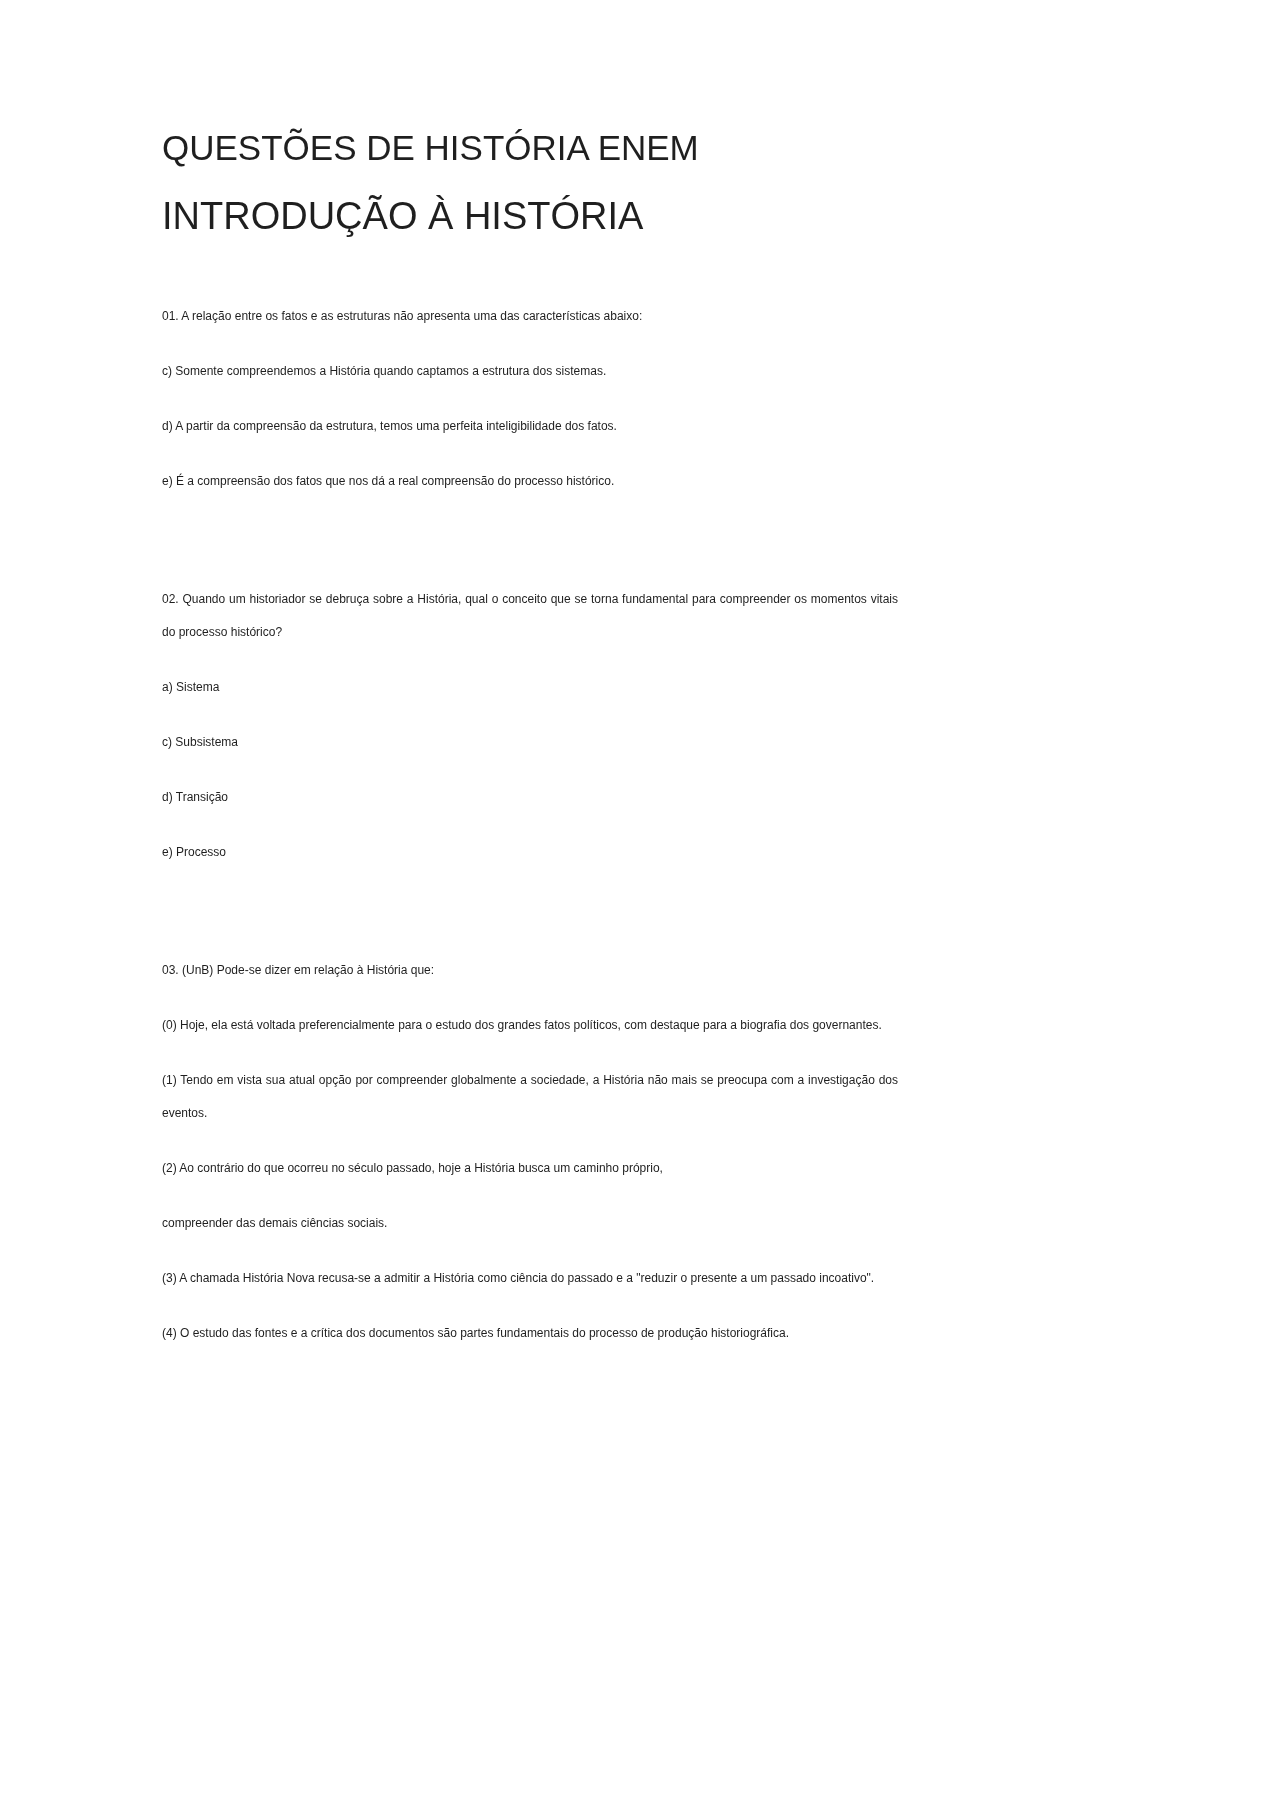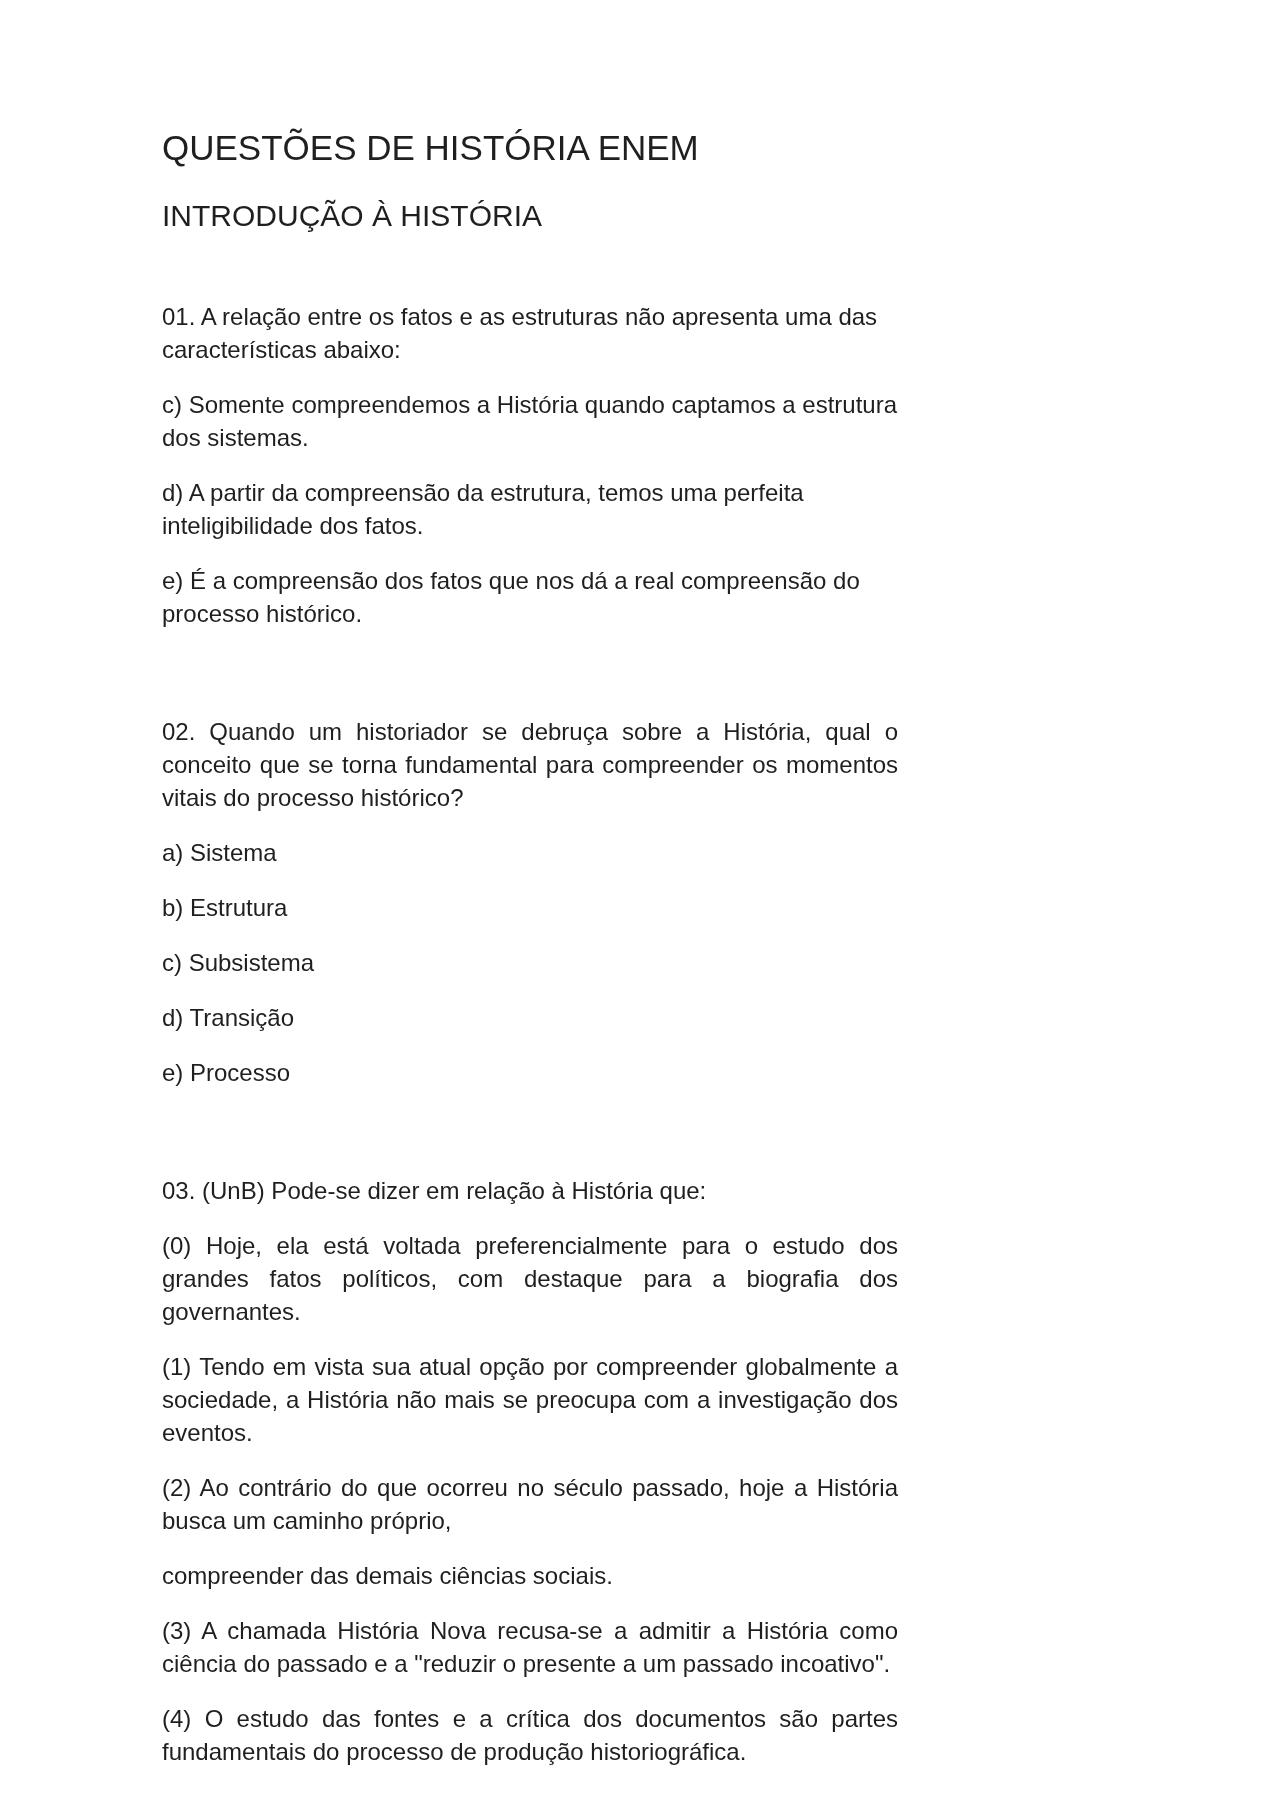--- a/index.html
+++ b/index.html
@@ -21,29 +21,29 @@
     color: #1f1f1f;
   }
   h1.doc-title {
     font-size: 35px;
     font-weight: 400;
     line-height: 40px;
     margin: 0 0 28px 0;
     letter-spacing: 0;
   }
   h2.doc-subtitle {
-    font-size: 30px;
+    font-size: 38px;
     font-weight: 400;
     line-height: 40px;
     margin: 0 0 64px 0;
   }
   .question { margin: 0; }
   .question + .question { margin-top: 85px; }
   .question p {
-    font-size: 24px;
+    font-size: 12px;
     line-height: 33px;
     margin: 0 16px 22px 0;
   }
   .question p:last-child { margin-bottom: 22px; }
   .justify { text-align: justify; }
 </style>
 </head>
 <body>
 
 <div class="page">
@@ -55,21 +55,20 @@
   <section class="question">
     <p class="stem">01. A relação entre os fatos e as estruturas não apresenta uma das características abaixo:</p>
     <p class="option">c) Somente compreendemos a História quando captamos a estrutura dos sistemas.</p>
     <p class="option">d) A partir da compreensão da estrutura, temos uma perfeita inteligibilidade dos fatos.</p>
     <p class="option">e) É a compreensão dos fatos que nos dá a real compreensão do processo histórico.</p>
   </section>
 
   <section class="question">
     <p class="stem justify">02. Quando um historiador se debruça sobre a História, qual o conceito que se torna fundamental para compreender os momentos vitais do processo histórico?</p>
     <p class="option">a) Sistema</p>
-    <p class="option">b) Estrutura</p>
     <p class="option">c) Subsistema</p>
     <p class="option">d) Transição</p>
     <p class="option">e) Processo</p>
   </section>
 
   <section class="question">
     <p class="stem">03. (UnB) Pode-se dizer em relação à História que:</p>
     <p class="option justify">(0) Hoje, ela está voltada preferencialmente para o estudo dos grandes fatos políticos, com destaque para a biografia dos governantes.</p>
     <p class="option justify">(1) Tendo em vista sua atual opção por compreender globalmente a sociedade, a História não mais se preocupa com a investigação dos eventos.</p>
     <p class="option justify">(2) Ao contrário do que ocorreu no século passado, hoje a História busca um caminho próprio,</p>

